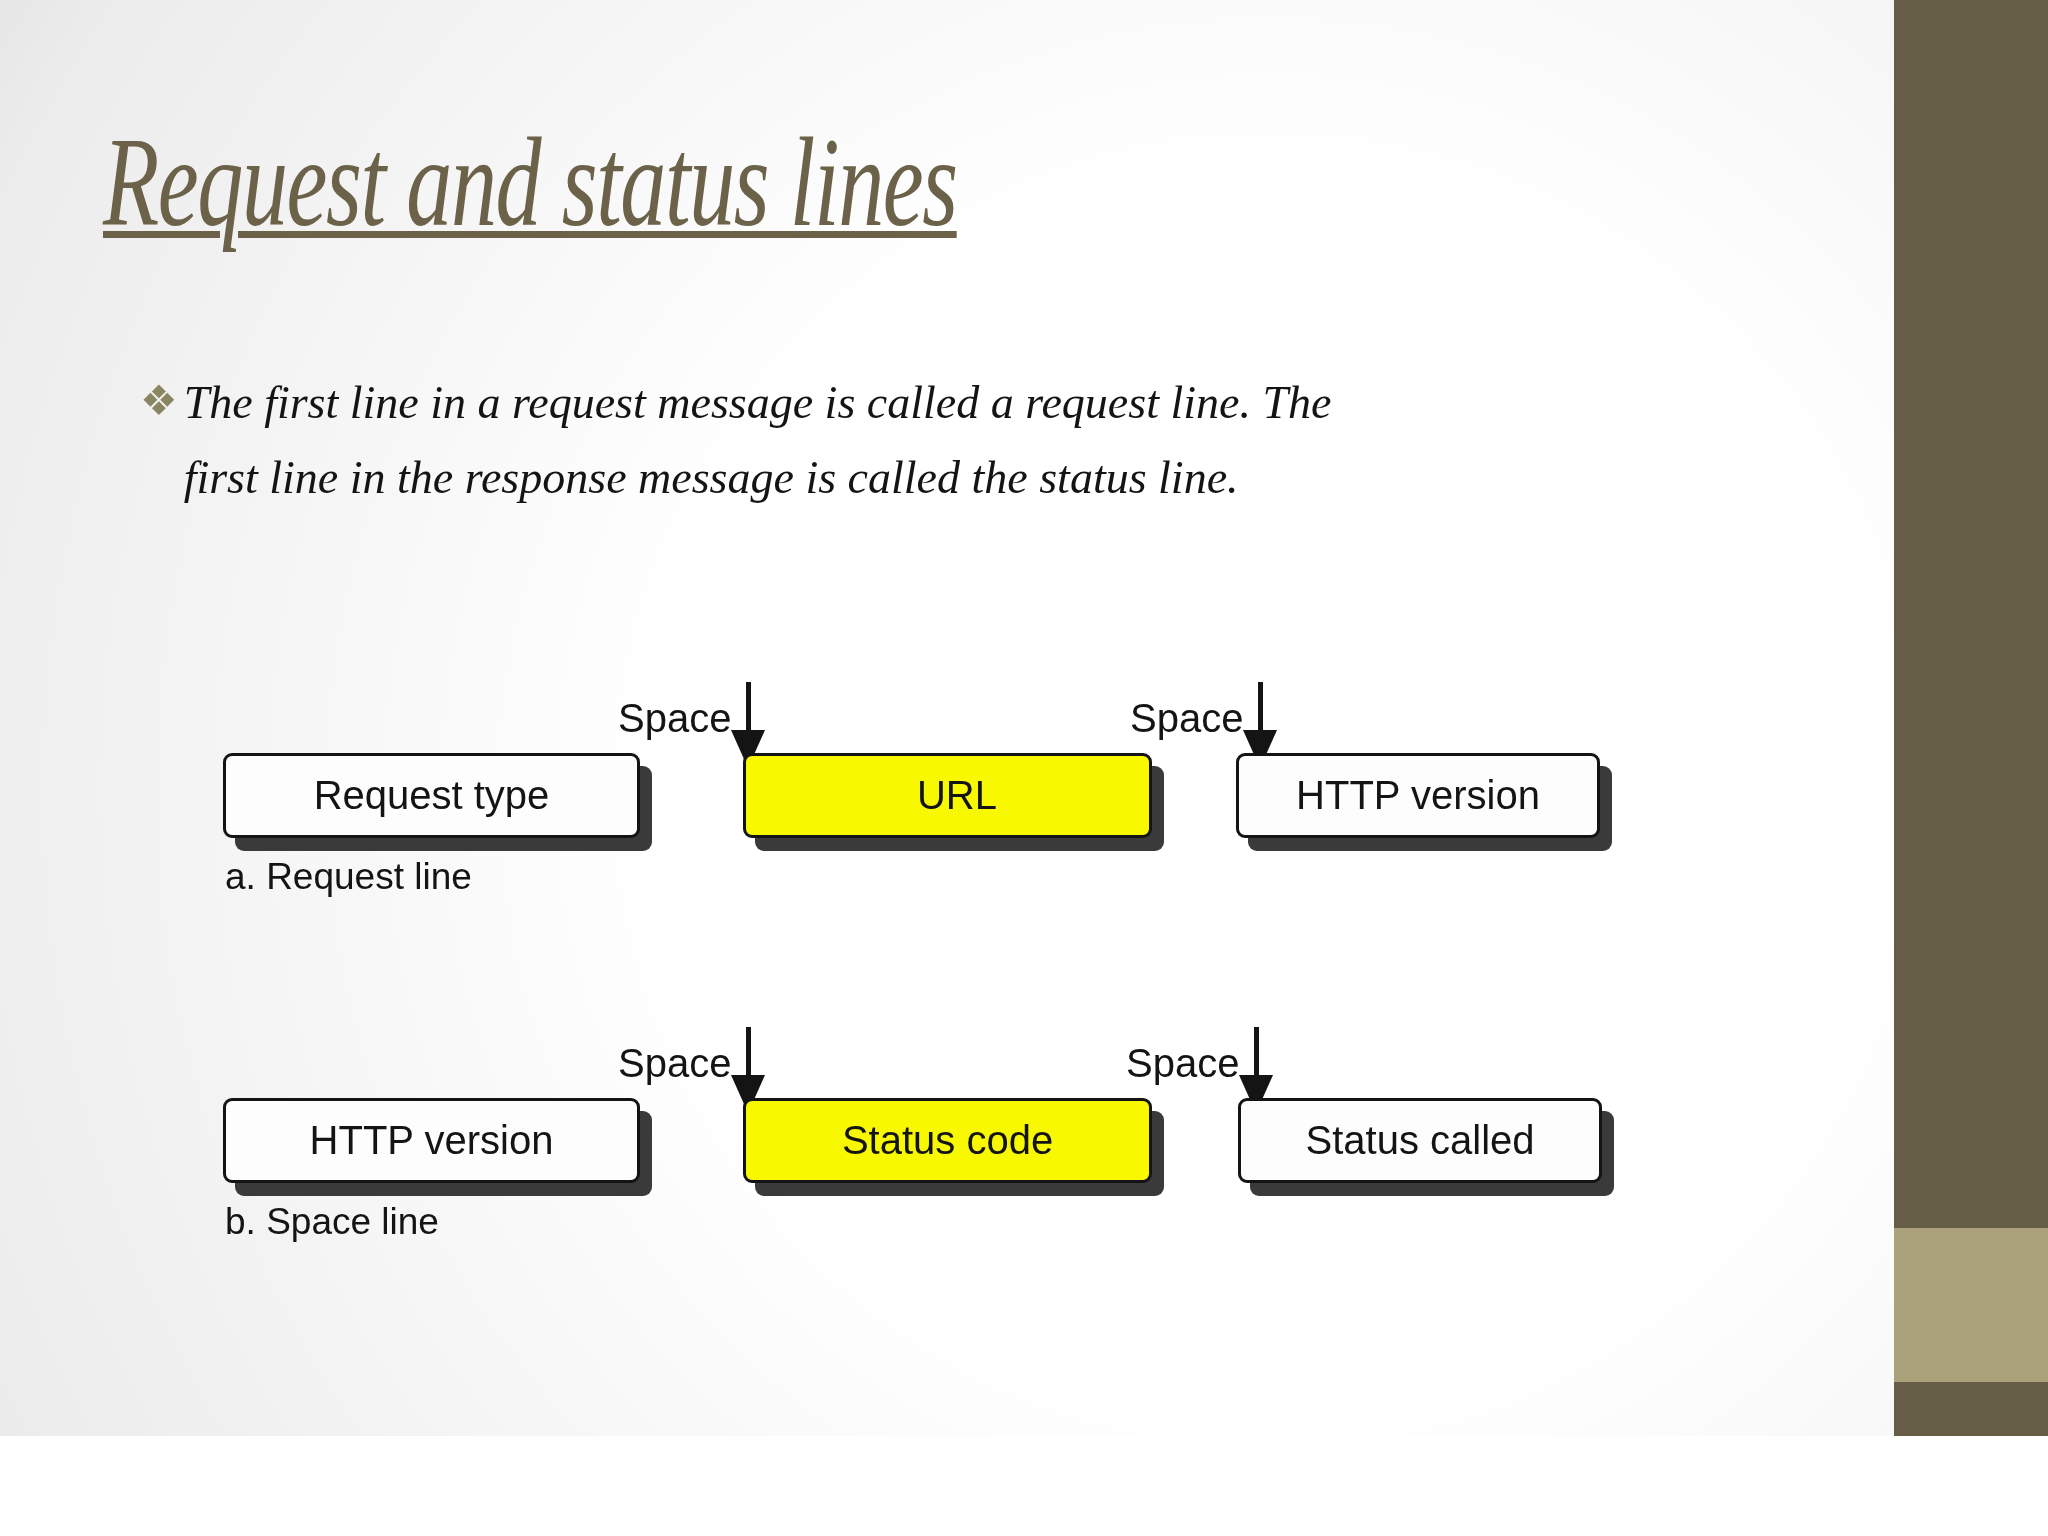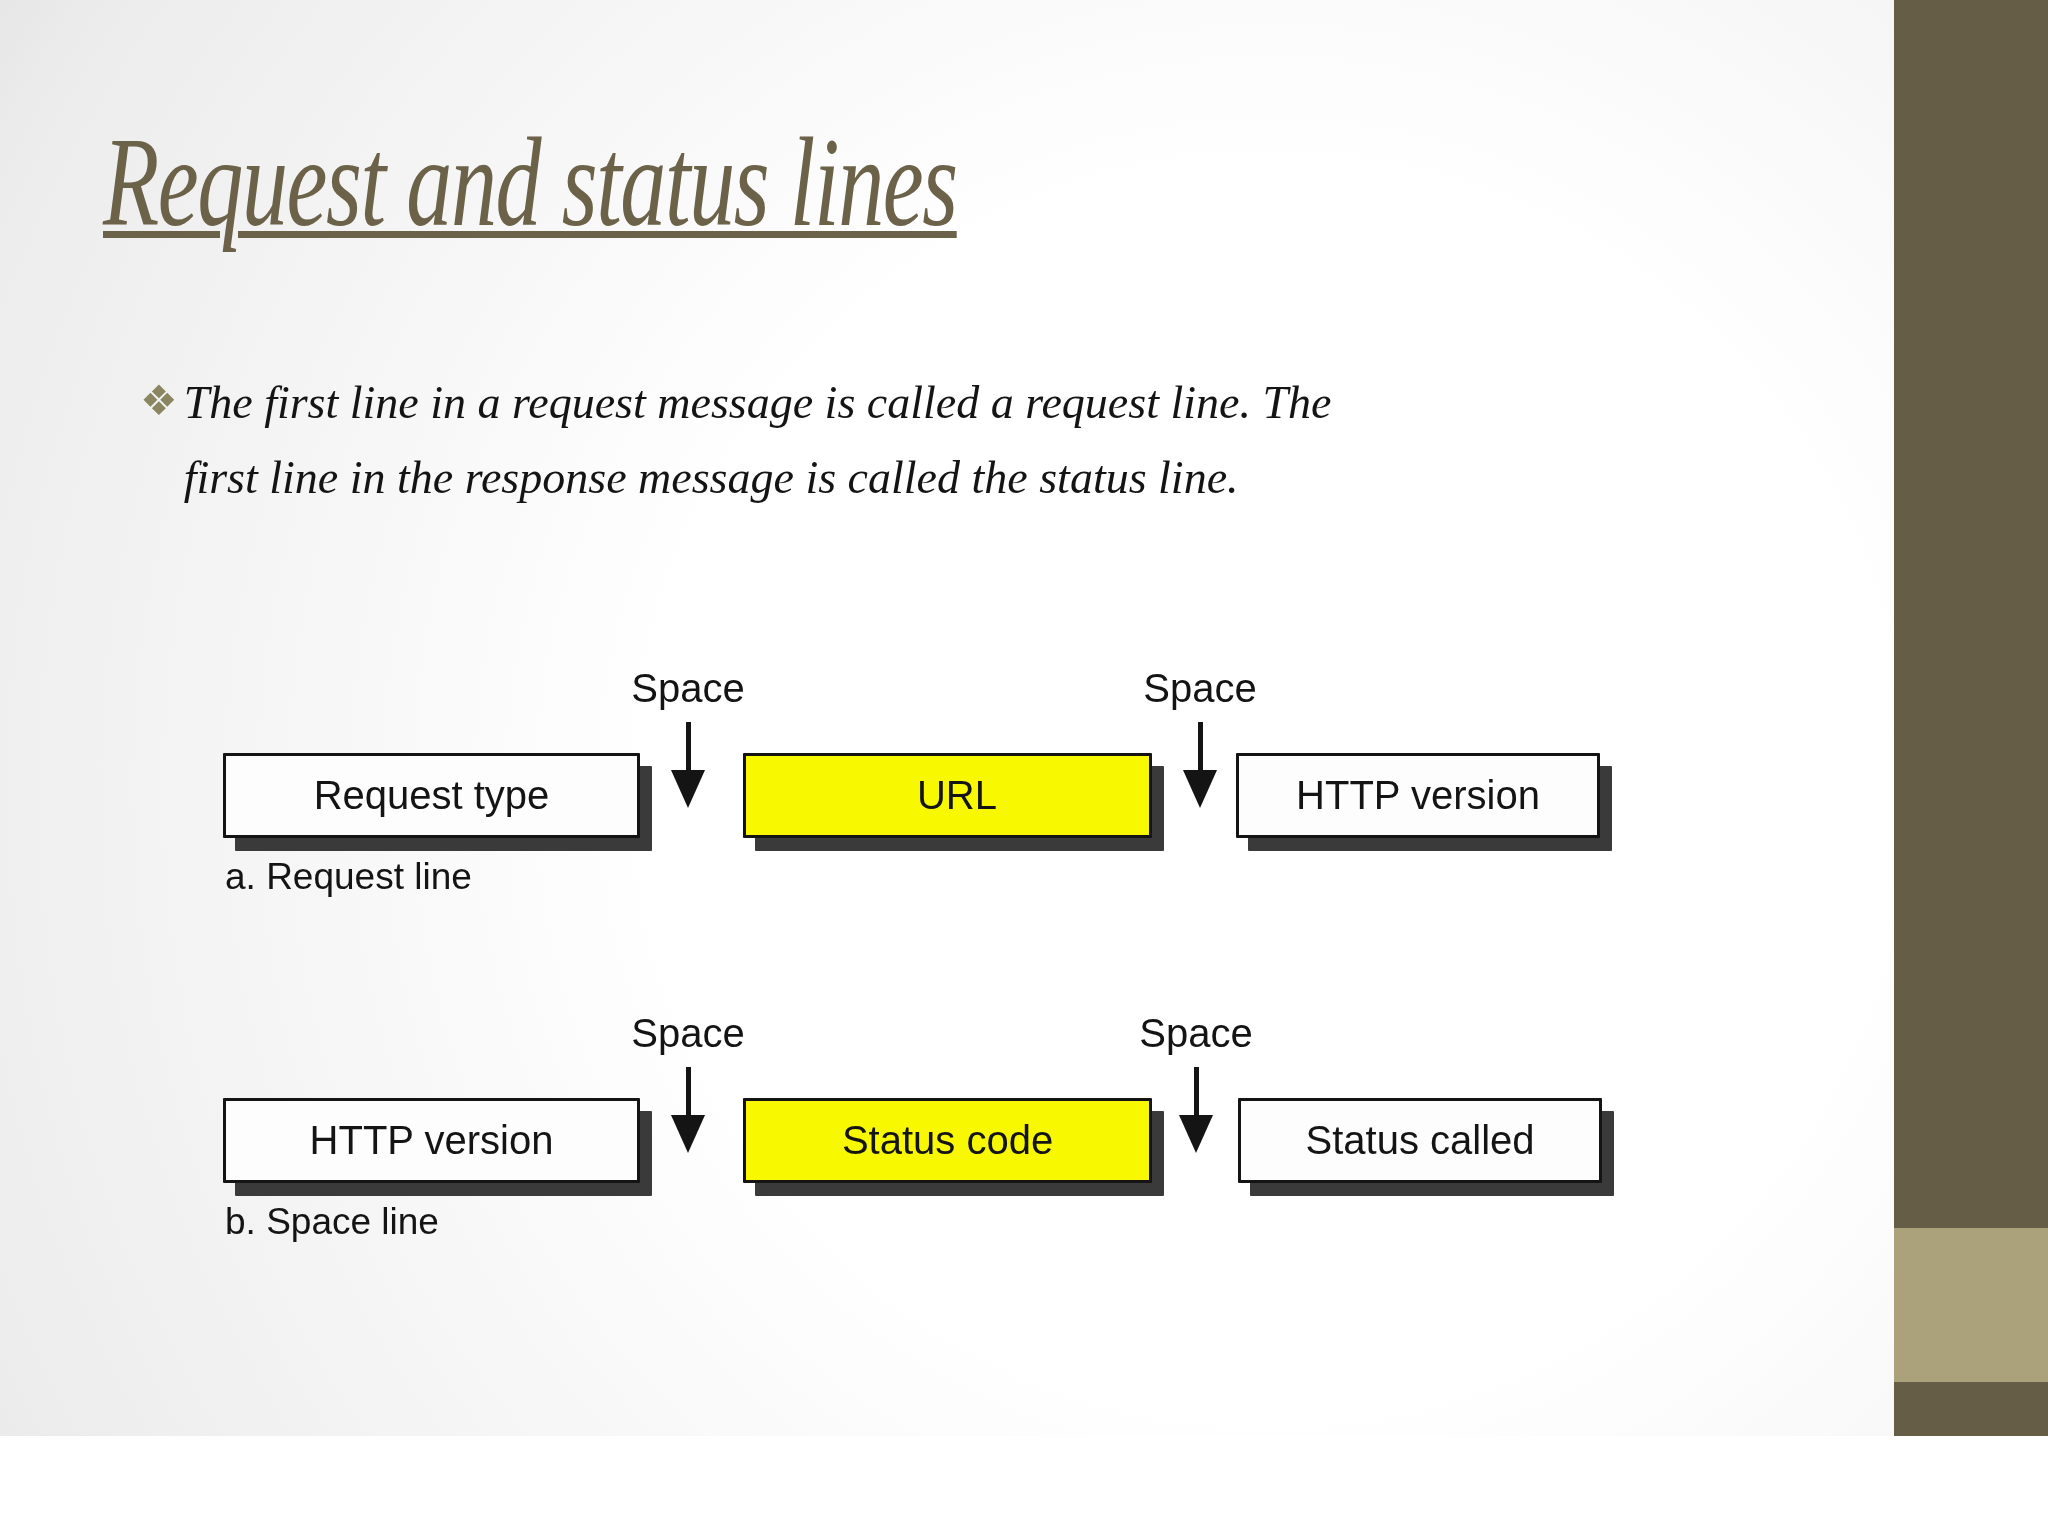--- a/index.html
+++ b/index.html
@@ -65,27 +65,27 @@
   
   .dbox {
     position: absolute;
     box-sizing: border-box;
     height: 85px;
     border: 3px solid #141414;
     background: #fdfdfd;
     box-shadow: 12px 13px 0 #3a3a3a;
     display: flex; align-items: center; justify-content: center;
     font-size: 40px; color: #141414;
-    border-radius: 1px;
+    border-radius: 9px;
   }
   .dbox.highlight { background: #f8f800; }
   .space-group {
     position: absolute;
     width: 140px;
-    display: flex; flex-direction: column; align-items: center;
+    display: flex; flex-direction: row; align-items: center;
   }
   .space-label { font-size: 40px; color: #141414; line-height: 1; }
   .arrow { display: flex; flex-direction: column; align-items: center; margin-top: 14px; }
   .arrow-shaft { width: 5px; height: 48px; background: #141414; }
   .arrow-head {
     width: 0; height: 0;
     border-left: 17px solid transparent;
     border-right: 17px solid transparent;
     border-top: 38px solid #141414;
   }

